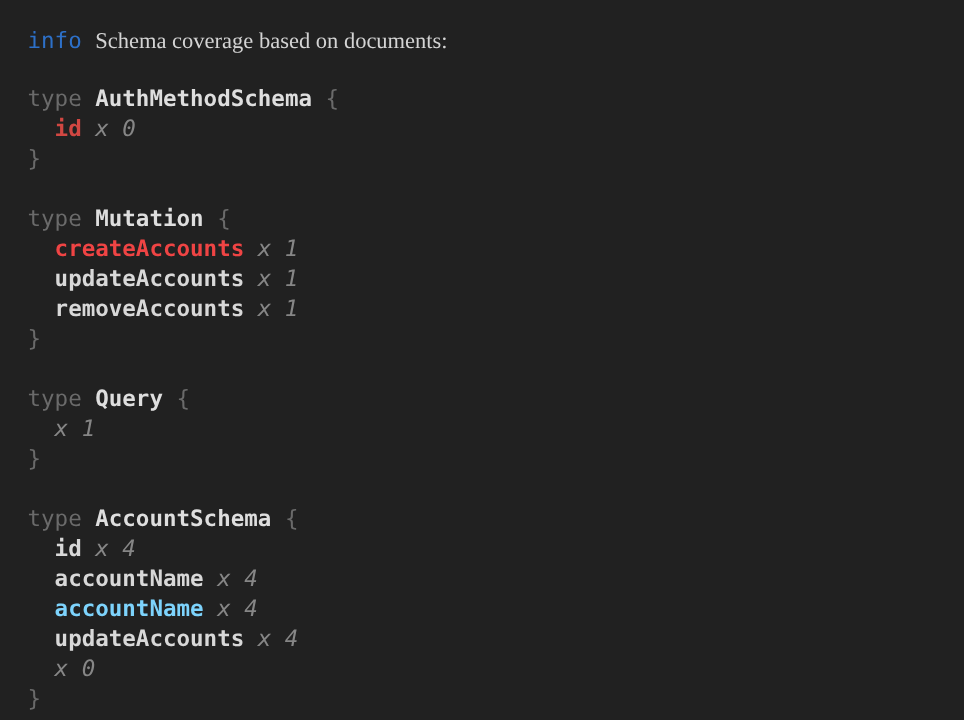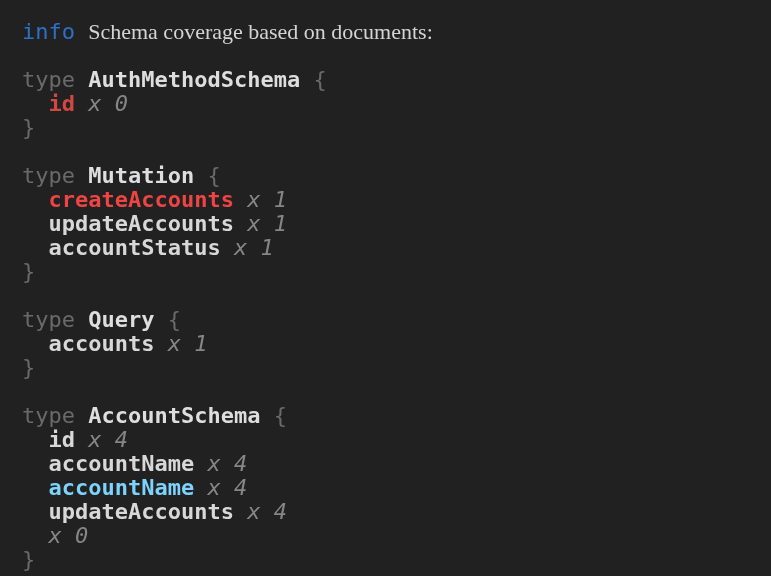--- a/index.html
+++ b/index.html
@@ -8,21 +8,21 @@
     background: #212121;
   }
   .terminal {
     width: 771px;
     height: 576px;
     box-sizing: border-box;
     background: #212121;
     padding: 20px 16px 24px 22px;
     overflow: hidden;
     font-family: "DejaVu Sans Mono", "Liberation Mono", monospace;
-    font-size: 22px;
+    font-size: 18px;
     line-height: 24px;
     color: #d8d8d8;
   }
   .line {
     display: flex;
     align-items: baseline;
     column-gap: 1ch;
     height: 24px;
     white-space: pre;
   }
@@ -74,38 +74,37 @@
     </div>
     <div class="line field-line">
       <span class="fname" style="color: #ef4444;">createAccounts</span>
       <span class="count" style="color: rgb(134, 134, 134);">x 1</span>
     </div>
     <div class="line field-line">
       <span class="fname" style="color: rgb(216, 216, 216);">updateAccounts</span>
       <span class="count" style="color: rgb(134, 134, 134);">x 1</span>
     </div>
     <div class="line field-line">
-      <span class="fname" style="color: rgb(216, 216, 216);">accountStatus</span>
+      <span class="fname" style="color: rgb(216, 216, 216);">removeAccounts</span>
       <span class="count" style="color: rgb(134, 134, 134);">x 1</span>
     </div>
     <div class="line">
       <span class="punct" style="color: rgb(106, 106, 106);">}</span>
     </div>
   </section>
 
   <div class="line blank"></div>
 
   <section>
     <div class="line">
       <span class="kw" style="color: rgb(106, 106, 106);">type</span>
       <span class="tname" style="color: rgb(222, 222, 222);">Query</span>
       <span class="punct" style="color: rgb(106, 106, 106);">{</span>
     </div>
     <div class="line field-line">
-      <span class="fname" style="color: rgb(216, 216, 216);">accounts</span>
       <span class="count" style="color: rgb(134, 134, 134);">x 1</span>
     </div>
     <div class="line">
       <span class="punct" style="color: rgb(106, 106, 106);">}</span>
     </div>
   </section>
 
   <div class="line blank"></div>
 
   <section>

